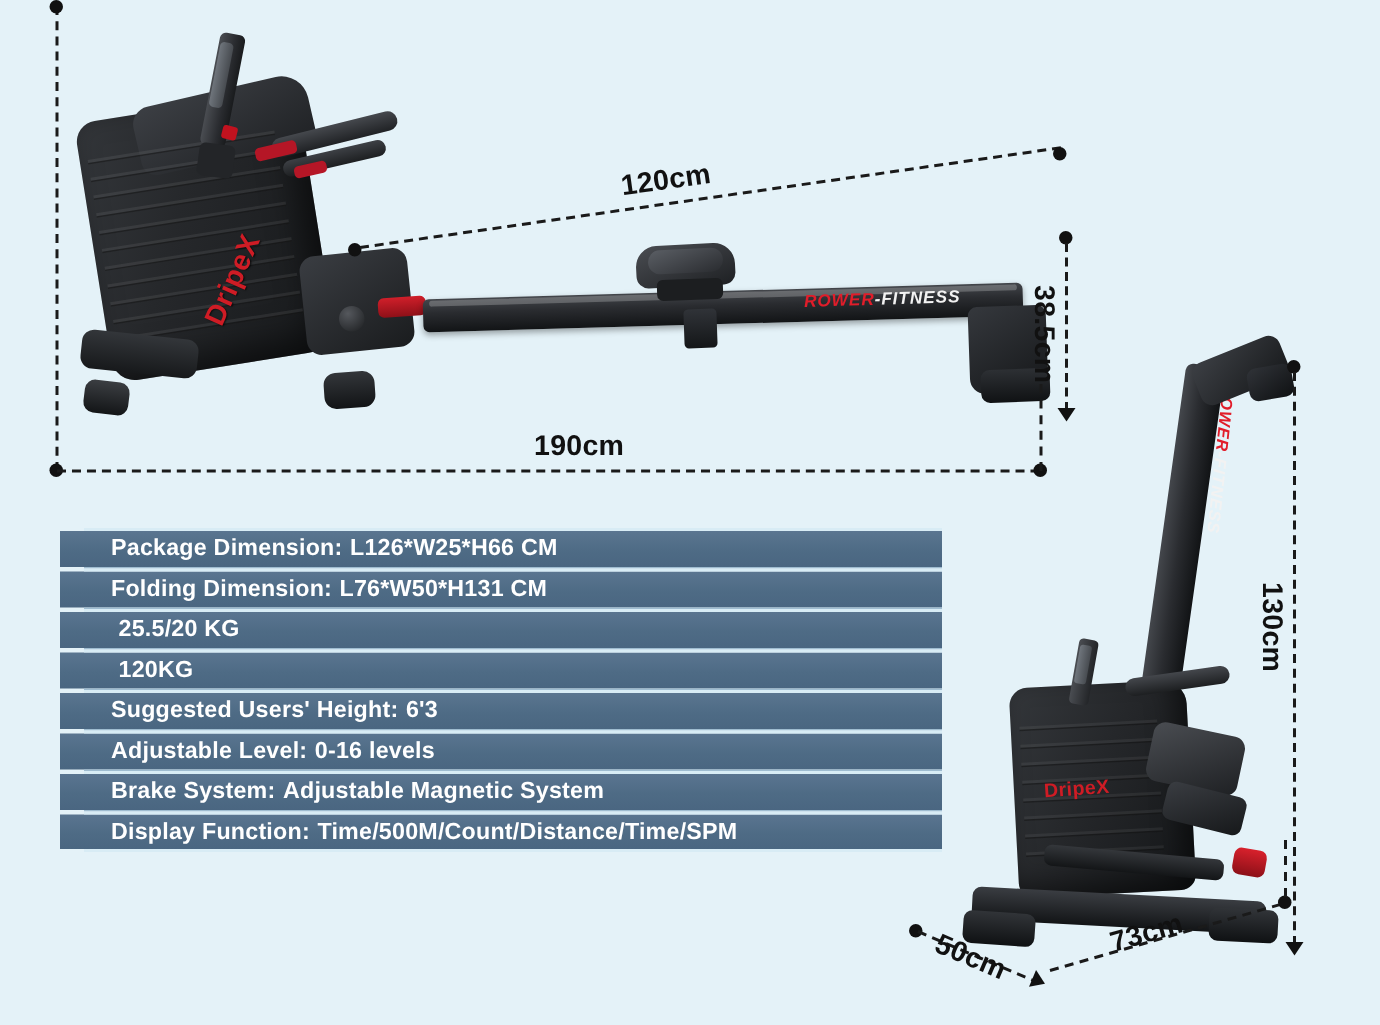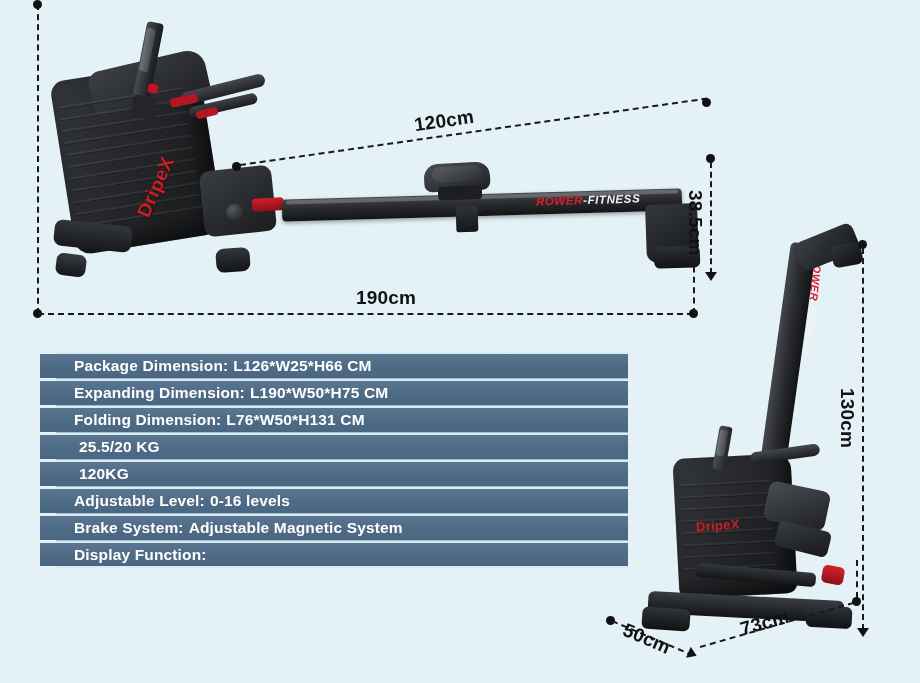--- a/index.html
+++ b/index.html
@@ -382,43 +382,44 @@
     <div class="arr arr-dn" style="left:5px;top:120px;"></div>
     <div class="dimlabel" style="left:6px;top:38px;transform:rotate(90deg);transform-origin:left top;">38.5cm</div>
   </div>
 
   <div class="spec-table">
     <div class="spec-row">
       <span class="spec-label">Package Dimension:</span>
       <span class="spec-value">L126*W25*H66 CM</span>
     </div>
     <div class="spec-row">
-      <span class="spec-label">Expanding Dimension:</span>
-      <span class="spec-value">L190*W50*H75 CM</span>
-    </div>
-    <div class="spec-row">
       <span class="spec-label">Folding Dimension:</span>
       <span class="spec-value">L76*W50*H131 CM</span>
     </div>
     <div class="spec-row">
       <span class="spec-value">25.5/20 KG</span>
     </div>
     <div class="spec-row">
       <span class="spec-value">120KG</span>
     </div>
     <div class="spec-row">
+      <span class="spec-label">Suggested Users' Height:</span>
+      <span class="spec-value">6'3</span>
+    </div>
+    <div class="spec-row">
       <span class="spec-label">Adjustable Level:</span>
       <span class="spec-value">0-16 levels</span>
     </div>
     <div class="spec-row">
       <span class="spec-label">Brake System:</span>
       <span class="spec-value">Adjustable Magnetic System</span>
     </div>
     <div class="spec-row">
       <span class="spec-label">Display Function:</span>
+      <span class="spec-value">Time/500M/Count/Distance/Time/SPM</span>
     </div>
   </div>
 
   <div class="mach-up">
     <div class="up-rail"></div>
     <div class="up-rail-logo">
       <span class="r">ROWER</span><span class="f">-</span><span class="f">FITNESS</span>
     </div>
     <div class="up-top-hook"></div>
     <div class="up-top-hook2"></div>

